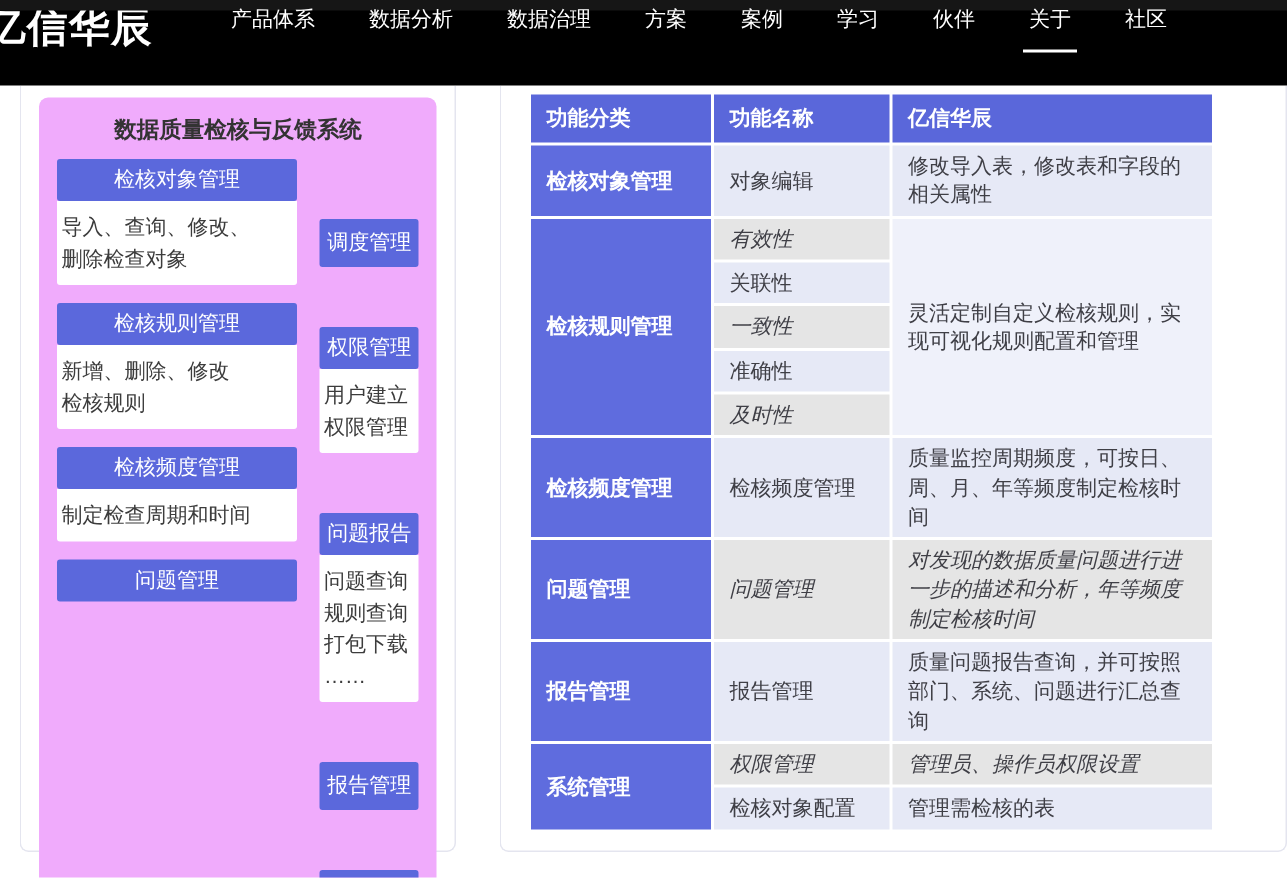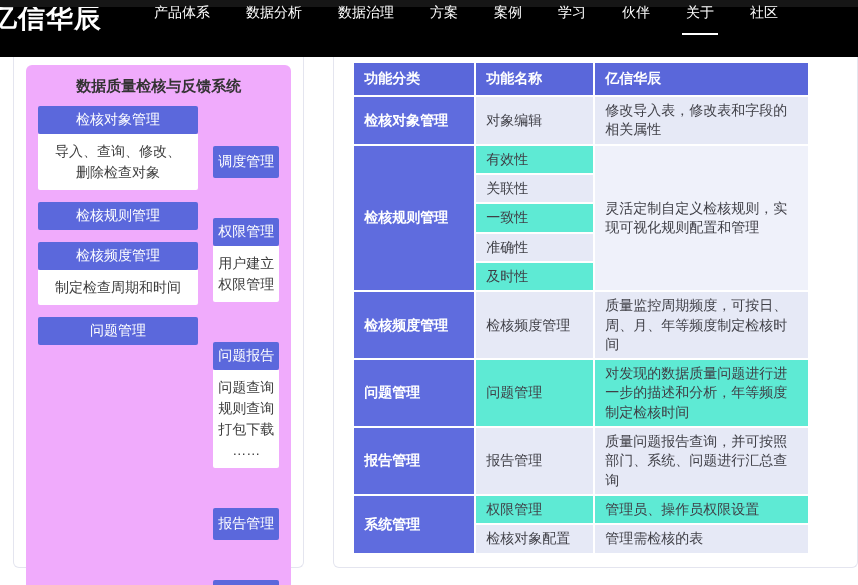--- a/index.html
+++ b/index.html
@@ -23,36 +23,36 @@
   .panel { background:#f0abfc; border-radius:6px; }
   .diagram-panel { padding:8px 12px 14px; }
   .diagram-title { text-align:center; font-size:15px; font-weight:bold; color:#333; margin:4px 0 10px; }
   .cols { display:flex; gap:15px; }
   .col-left { width:160px; }
   .col-right { flex:1; }
   .module { margin-bottom:12px; }
   .col-right .module { margin-bottom:15px;margin-top:40px; }
   .module-header { background:#5b68dc; color:#fff; font-size:14px; text-align:center; padding:5px 2px; border-radius:2px; }
   .module-header.solo { padding:7px 2px; }
-  .module-body { background:#fff; color:#3c3c3c; font-size:14px; text-align:center; padding:7px 3px; line-height:1.5; white-space:pre-line; border-radius:0 0 2px 2px; }
+  .module-body { background:#fff; color:#3c3c3c; font-size:14px; padding:7px 3px; line-height:1.5; white-space:pre-line; border-radius:0 0 2px 2px; }
 
   .up-arrow { width:22px; margin:3px auto 2px; }
   .up-arrow .head { width:0; height:0; border-left:11px solid transparent; border-right:11px solid transparent; border-bottom:12px solid #4a5ef0; }
   .up-arrow .stem { width:10px; height:13px; background:#4a5ef0; margin:0 auto; }
 
   .layers-panel { padding:10px 28px 12px; display:grid; grid-template-columns:1fr 1fr; gap:8px 13px; }
   .layer-box { background:#fff; border:1px solid #b3bce9; border-radius:2px; text-align:center; font-size:14px; color:#3c3c3c; padding:6px 0; }
 
   
   table.feature { border-collapse:separate; border-spacing:2px; table-layout:fixed; width:458px; }
   table.feature th { background:#5a67da; color:#fff; font-size:14px; font-weight:bold; text-align:left; padding:7px 10px; }
   table.feature td { font-size:14px; vertical-align:middle; padding:4px 10px; line-height:1.38; }
   td.cat { background:#5f6cde; color:#fff; font-weight:bold; }
   td.dark { background:#e6e9f6; }
-  td.light { background:#5eead4; }
+  td.light { background:#e5e5e5;font-style:italic; }
   td.name, td.desc { color:#3f3f46; }
   td.desc.merged { background:#eff1fa; }
 </style>
 </head>
 <body>
 
 <header class="nav">
   <div class="logo">亿信华辰</div>
   <nav class="nav-menu">
       <div class="nav-item">产品体系</div>
@@ -74,20 +74,22 @@
       <div class="diagram-title">数据质量检核与反馈系统</div>
       <div class="cols">
         <div class="col-left">
             <div class="module">
               <div class="module-header">检核对象管理</div>
               <div class="module-body">导入、查询、修改、
 删除检查对象</div>
             </div>
             <div class="module">
               <div class="module-header">检核规则管理</div>
+              <div class="module-body">新增、删除、修改
+检核规则</div>
             </div>
             <div class="module">
               <div class="module-header">检核频度管理</div>
               <div class="module-body">制定检查周期和时间</div>
             </div>
             <div class="module">
               <div class="module-header">问题管理</div>
             </div>
           </div>
         <div class="col-right">

